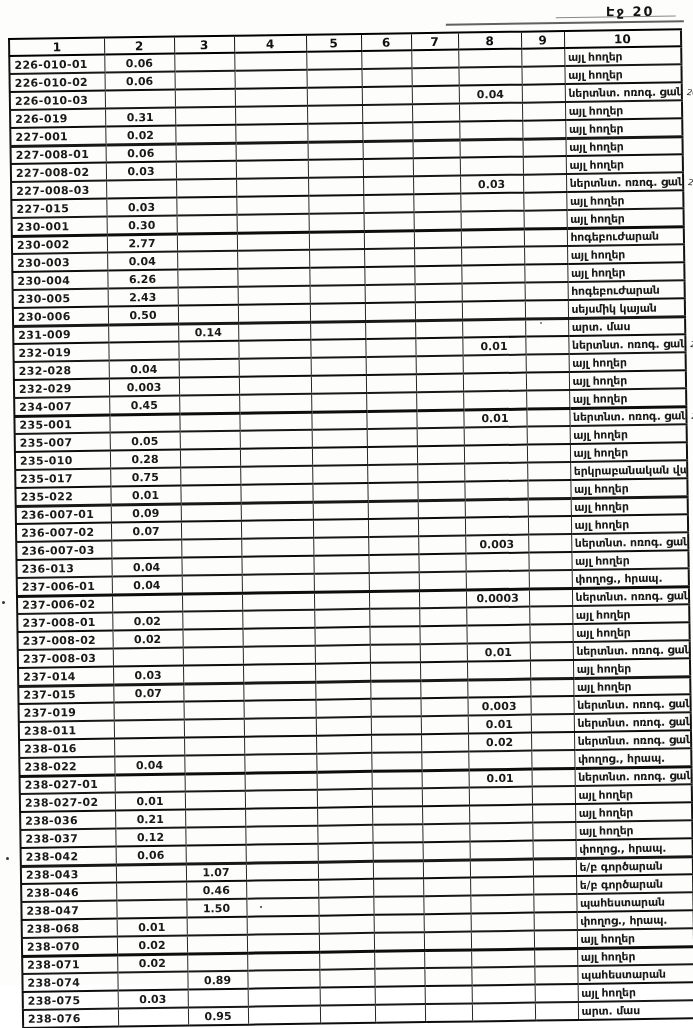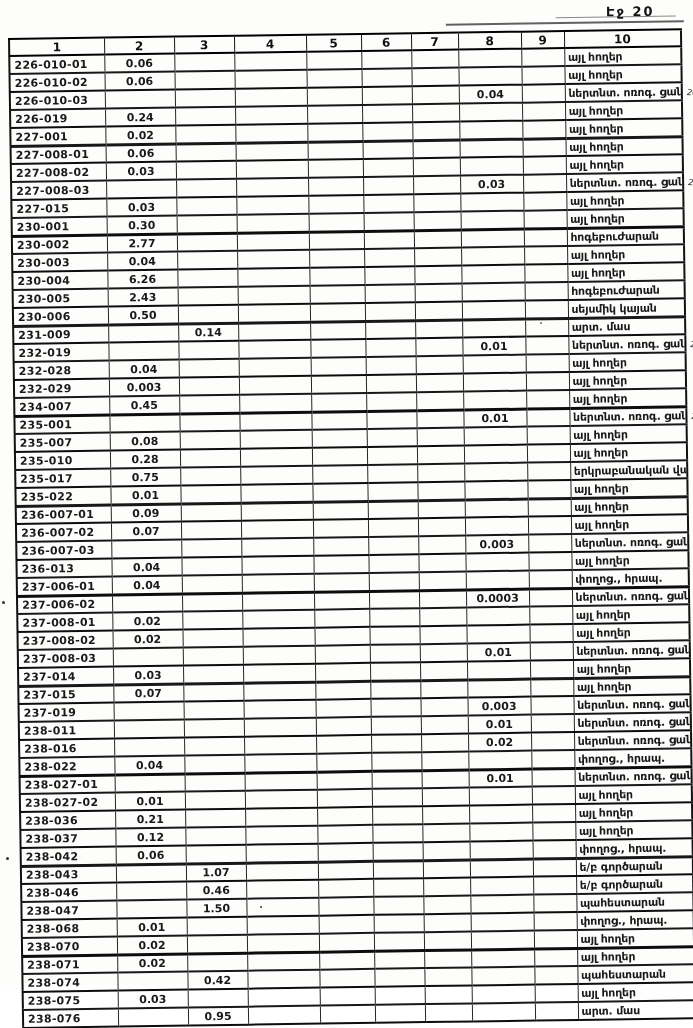--- a/index.html
+++ b/index.html
@@ -133,21 +133,21 @@
             <td class="c4"></td>
             <td class="c5"></td>
             <td class="c6"></td>
             <td class="c7"></td>
             <td class="c8">0.04</td>
             <td class="c9"></td>
             <td class="c10"><span class="label">ներտնտ. ոռոգ. ցանց</span><span class="mark">20</span></td>
           </tr>
           <tr>
             <td class="c1">226-019</td>
-            <td class="c2">0.24</td>
+            <td class="c2">0.31</td>
             <td class="c3"></td>
             <td class="c4"></td>
             <td class="c5"></td>
             <td class="c6"></td>
             <td class="c7"></td>
             <td class="c8"></td>
             <td class="c9"></td>
             <td class="c10"><span class="label">այլ հողեր</span></td>
           </tr>
           <tr>
@@ -349,21 +349,21 @@
             <td class="c4"></td>
             <td class="c5"></td>
             <td class="c6"></td>
             <td class="c7"></td>
             <td class="c8">0.01</td>
             <td class="c9"></td>
             <td class="c10"><span class="label">ներտնտ. ոռոգ. ցանց</span><span class="mark">20</span></td>
           </tr>
           <tr>
             <td class="c1">235-007</td>
-            <td class="c2">0.08</td>
+            <td class="c2">0.05</td>
             <td class="c3"></td>
             <td class="c4"></td>
             <td class="c5"></td>
             <td class="c6"></td>
             <td class="c7"></td>
             <td class="c8"></td>
             <td class="c9"></td>
             <td class="c10"><span class="label">այլ հողեր</span></td>
           </tr>
           <tr>
@@ -710,21 +710,21 @@
             <td class="c5"></td>
             <td class="c6"></td>
             <td class="c7"></td>
             <td class="c8"></td>
             <td class="c9"></td>
             <td class="c10"><span class="label">այլ հողեր</span></td>
           </tr>
           <tr>
             <td class="c1">238-074</td>
             <td class="c2"></td>
-            <td class="c3">0.42</td>
+            <td class="c3">0.89</td>
             <td class="c4"></td>
             <td class="c5"></td>
             <td class="c6"></td>
             <td class="c7"></td>
             <td class="c8"></td>
             <td class="c9"></td>
             <td class="c10"><span class="label">պահեստարան</span></td>
           </tr>
           <tr>
             <td class="c1">238-075</td>

